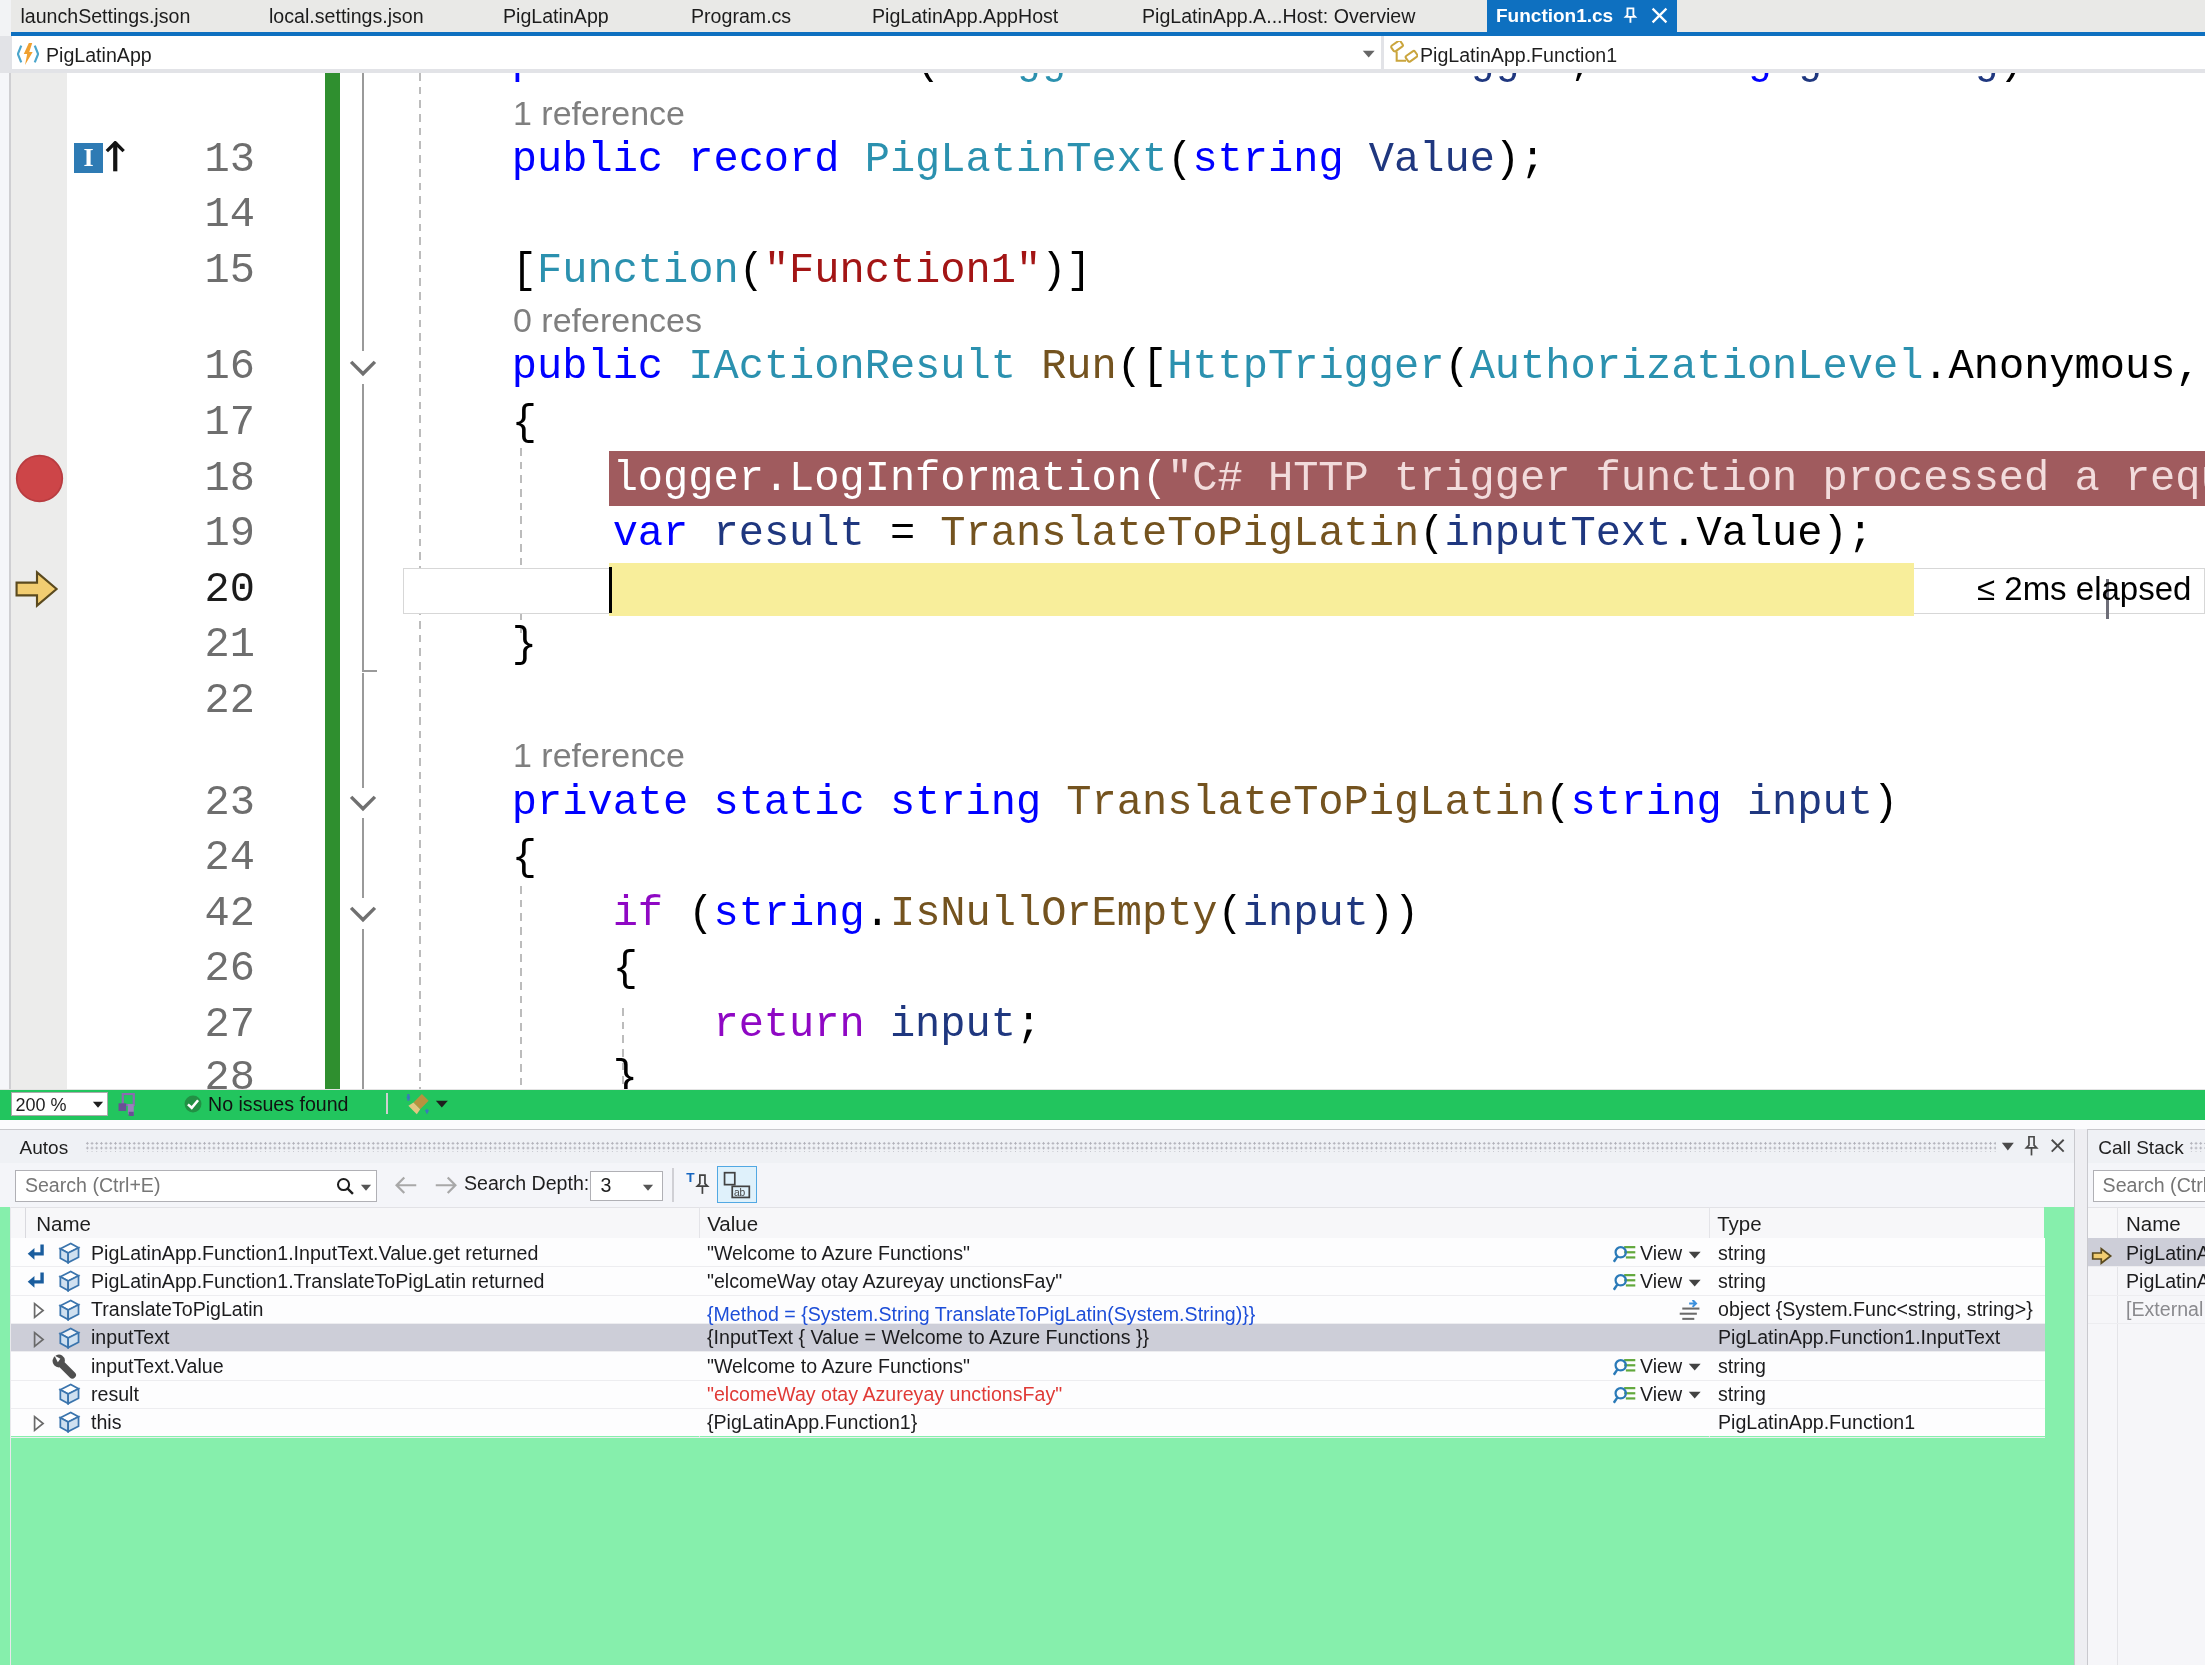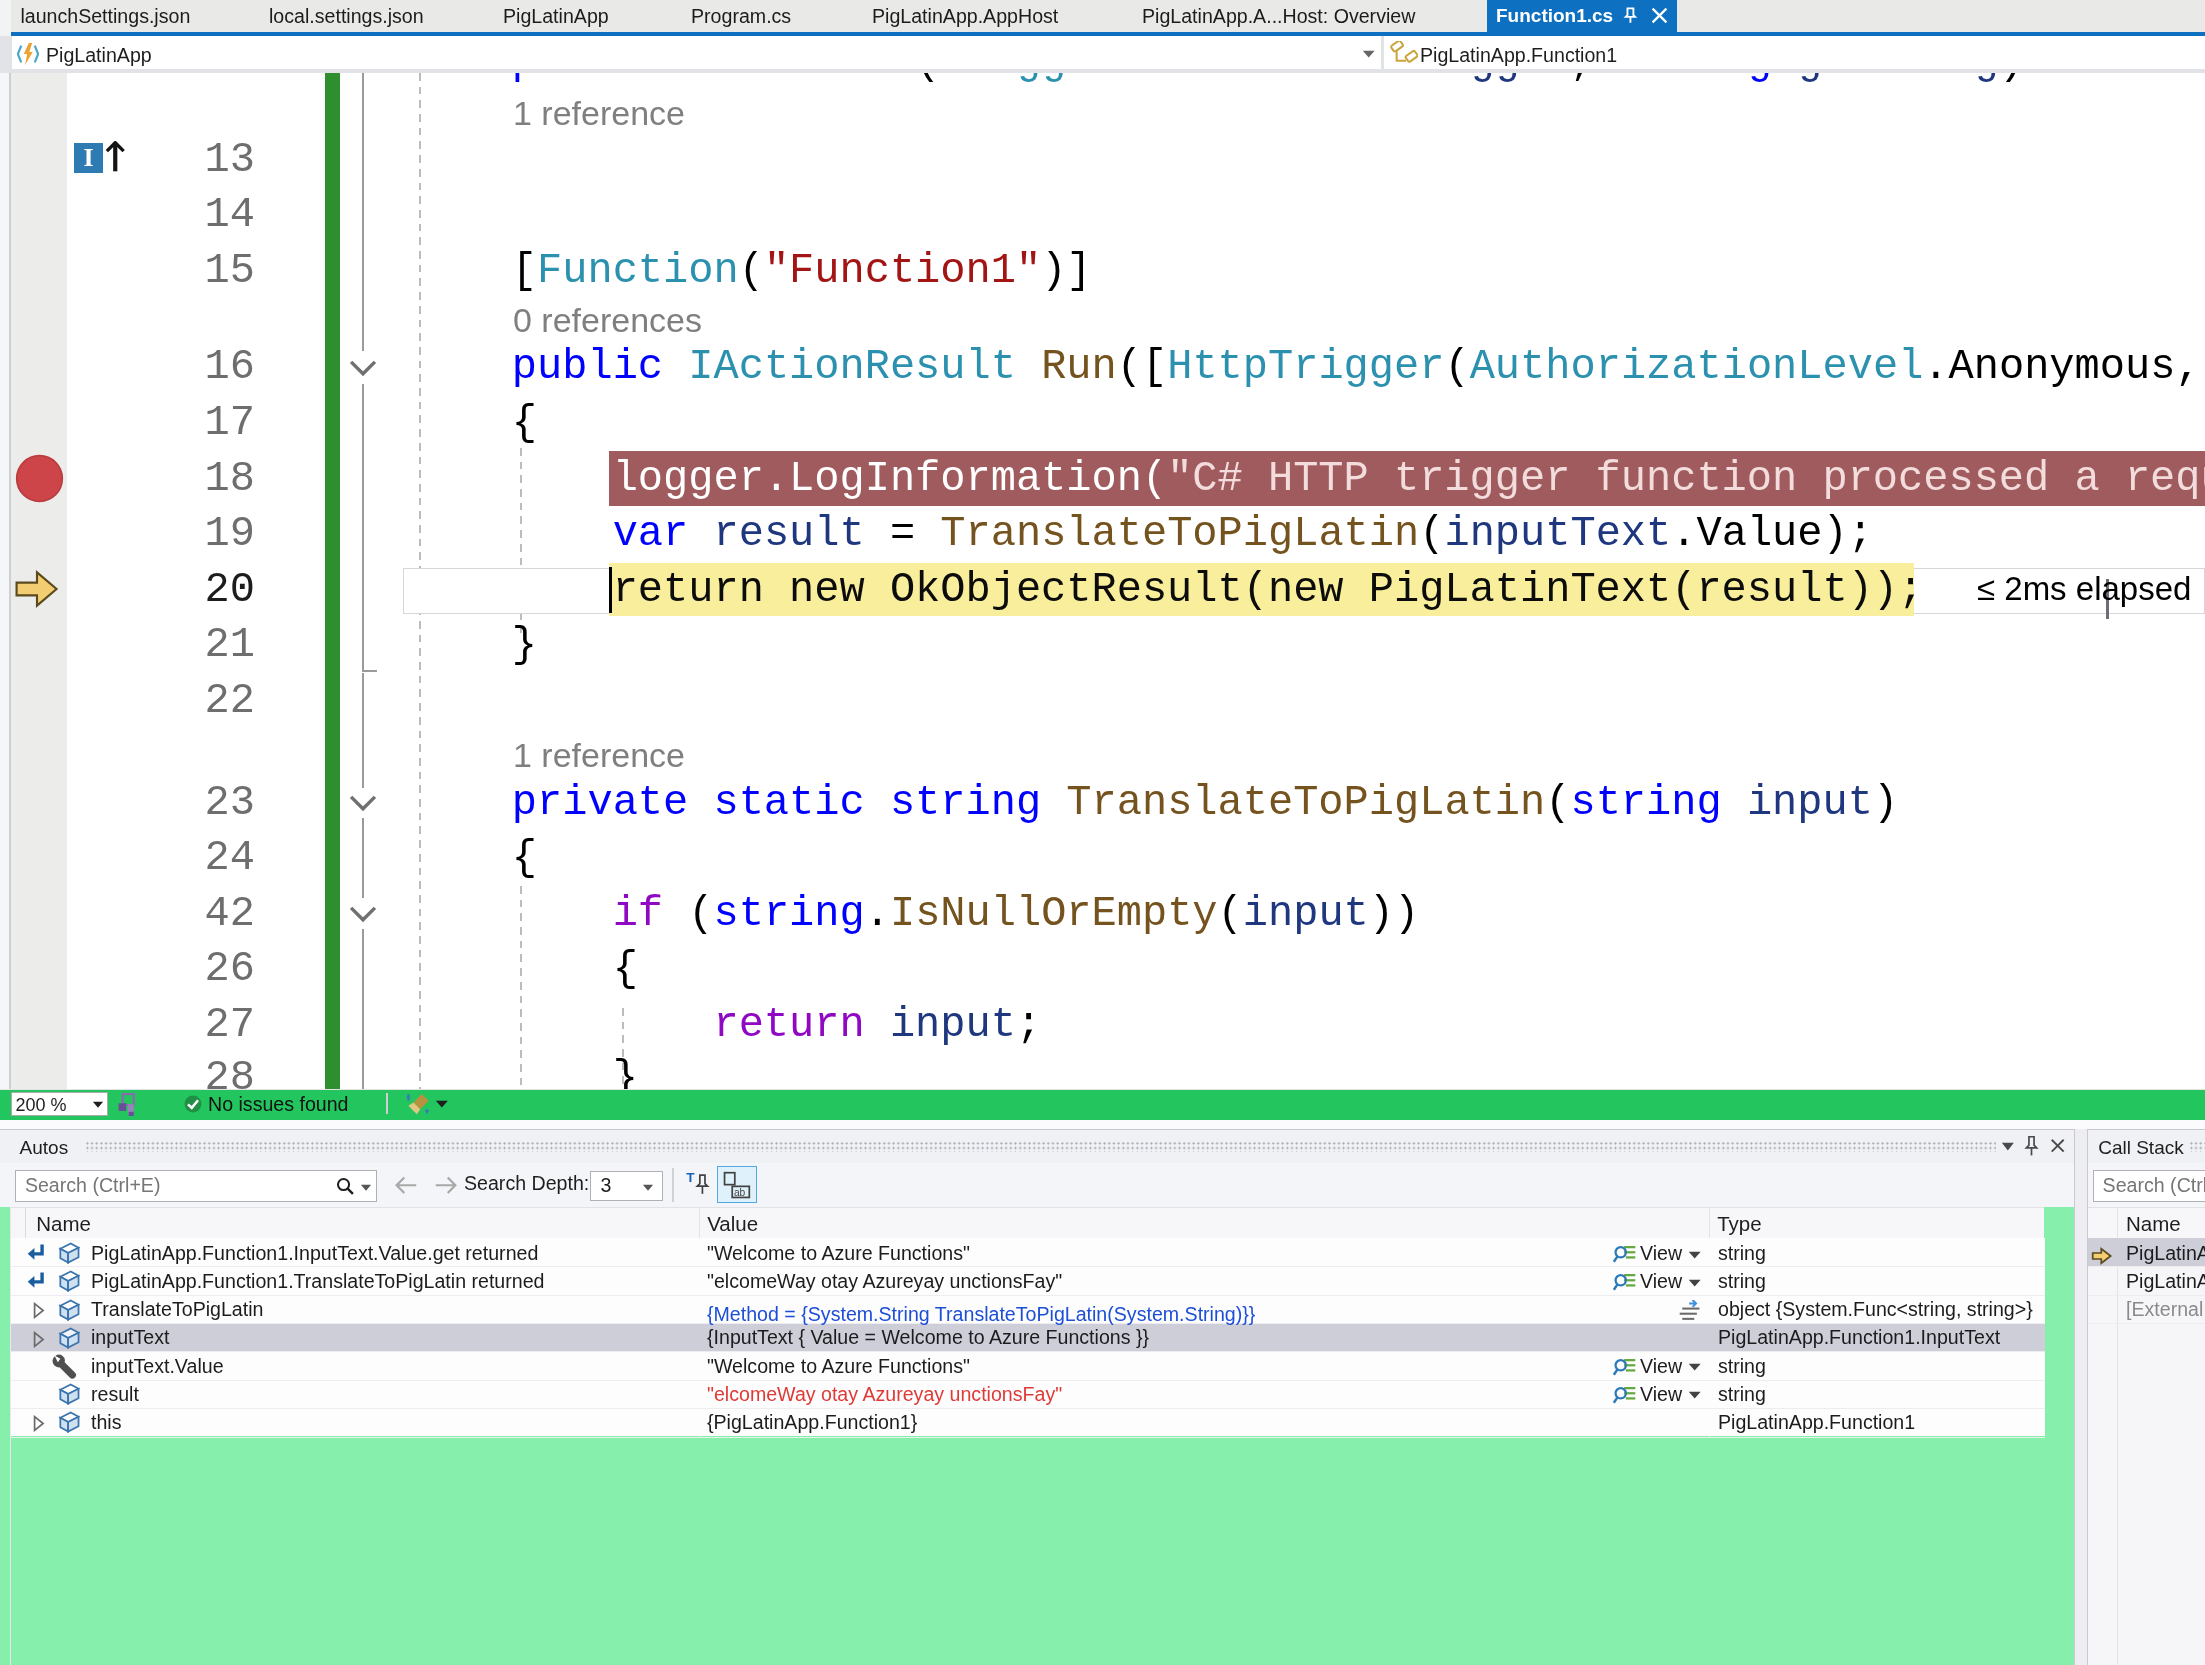--- a/index.html
+++ b/index.html
@@ -128,26 +128,26 @@
 
   <div class="abs" style="left:609px;top:494px;width:2.6px;height:46px;background:#000000;"></div>
 
   <div class="abs" style="left:2106px;top:506px;width:3.4px;height:40px;background:#6e6e78;"></div>
 
   <div class="lens" style="top:21.4px;">1 reference</div>
   <div class="lens" style="top:228px;">0 references</div>
   <div class="lens" style="top:663px;">1 reference</div>
 
   <div class="codeline" style="top:-39px;"><span class="kw">    public</span> <span class="ty">Function1</span>(<span class="ty">ILogger</span>&lt;<span class="ty">Function1</span>&gt; <span class="pa">logger</span>, <span class="kw">string</span> <span class="pa">greeting</span>)</div>
+  <div class="codeline" style="top:59px;"><span class="kw">    public record</span> <span class="ty">PigLatinText</span>(<span class="kw">string</span> <span class="pa">Value</span>);</div>
   <div class="codeline" style="top:170px;">    [<span class="ty">Function</span>(<span class="st">"Function1"</span>)]</div>
   <div class="codeline" style="top:266px;"><span class="kw">    public</span> <span class="ty">IActionResult</span> <span class="me">Run</span>([<span class="ty">HttpTrigger</span>(<span class="ty">AuthorizationLevel</span>.Anonymous,</div>
   <div class="codeline" style="top:322px;">    {</div>
   <div class="codeline" style="top:378px;color:#ffffff;">        logger.LogInformation(<span style="color:#f2dcdc;">"C# HTTP trigger function processed a request.");</span></div>
   <div class="codeline" style="top:433px;"><span class="kw">        var</span> <span class="pa">result</span> = <span class="me">TranslateToPigLatin</span>(<span class="pa">inputText</span>.Value);</div>
-  <div class="codeline" style="top:489px;color:#0c0c0c;">        return new OkObjectResult(new PigLatinText(result));</div>
   <div class="codeline" style="top:544px;">    }</div>
   <div class="codeline" style="top:702px;"><span class="kw">    private static string</span> <span class="me">TranslateToPigLatin</span>(<span class="kw">string</span> <span class="pa">input</span>)</div>
   <div class="codeline" style="top:757px;">    {</div>
   <div class="codeline" style="top:813px;"><span class="ctl">        if</span> (<span class="kw">string</span>.<span class="me">IsNullOrEmpty</span>(<span class="pa">input</span>))</div>
   <div class="codeline" style="top:868px;">        {</div>
   <div class="codeline" style="top:924px;"><span class="ctl">            return</span> <span class="pa">input</span>;</div>
   <div class="codeline" style="top:977px;">        }</div>
 
   <div class="abs" style="left:1977px;top:491px;font-size:33px;line-height:50px;color:#000000;">≤ 2ms elapsed</div>
 

